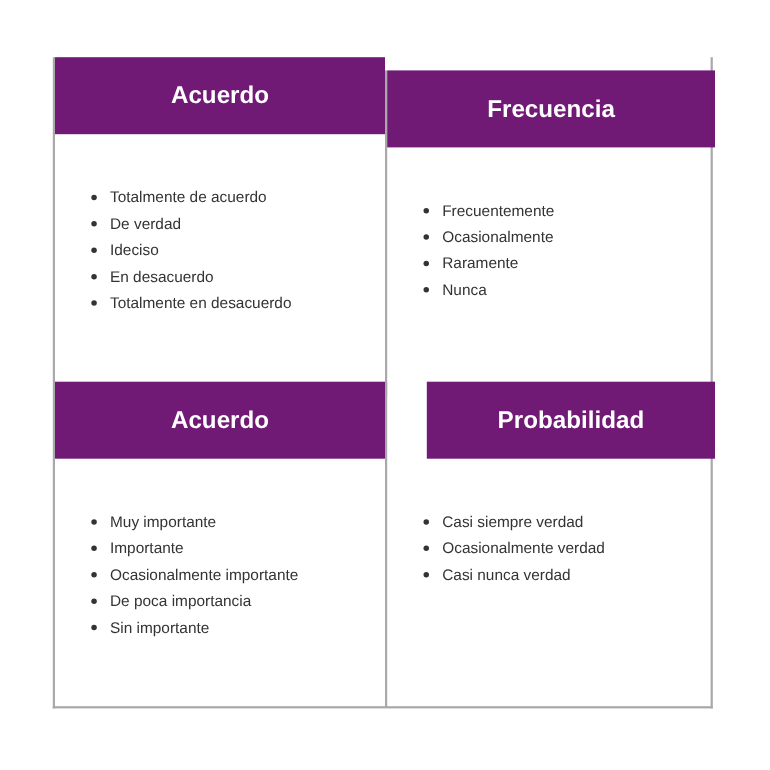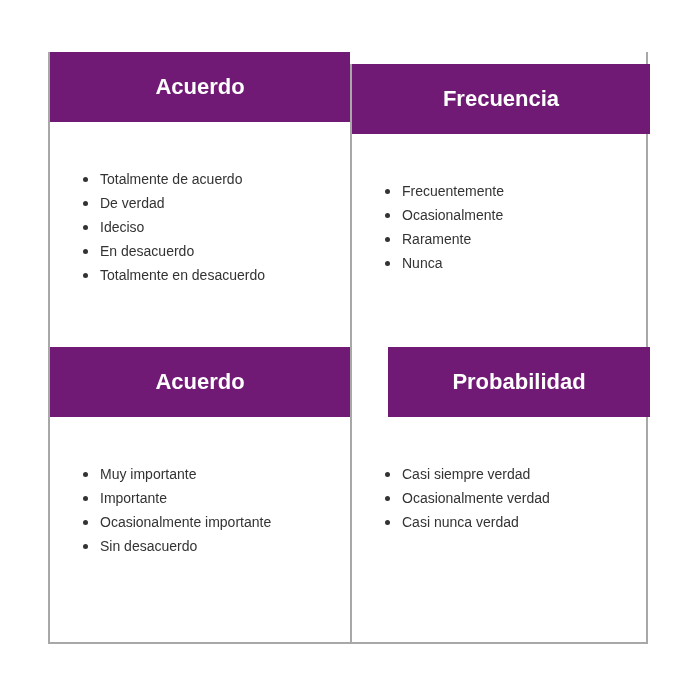--- a/index.html
+++ b/index.html
@@ -36,21 +36,22 @@
       <li>Raramente</li>
       <li>Nunca</li>
     </ul>
   </div>
   <div class="cell c2">
     <div class="hdr">Acuerdo</div>
     <ul>
       <li>Muy importante</li>
       <li>Importante</li>
       <li>Ocasionalmente importante</li>
-      <li>Sin desacuerdo</li>
+      <li>De poca importancia</li>
+      <li>Sin importante</li>
     </ul>
   </div>
   <div class="cell c3">
     <div class="hdr">Probabilidad</div>
     <ul>
       <li>Casi siempre verdad</li>
       <li>Ocasionalmente verdad</li>
       <li>Casi nunca verdad</li>
     </ul>
   </div>

